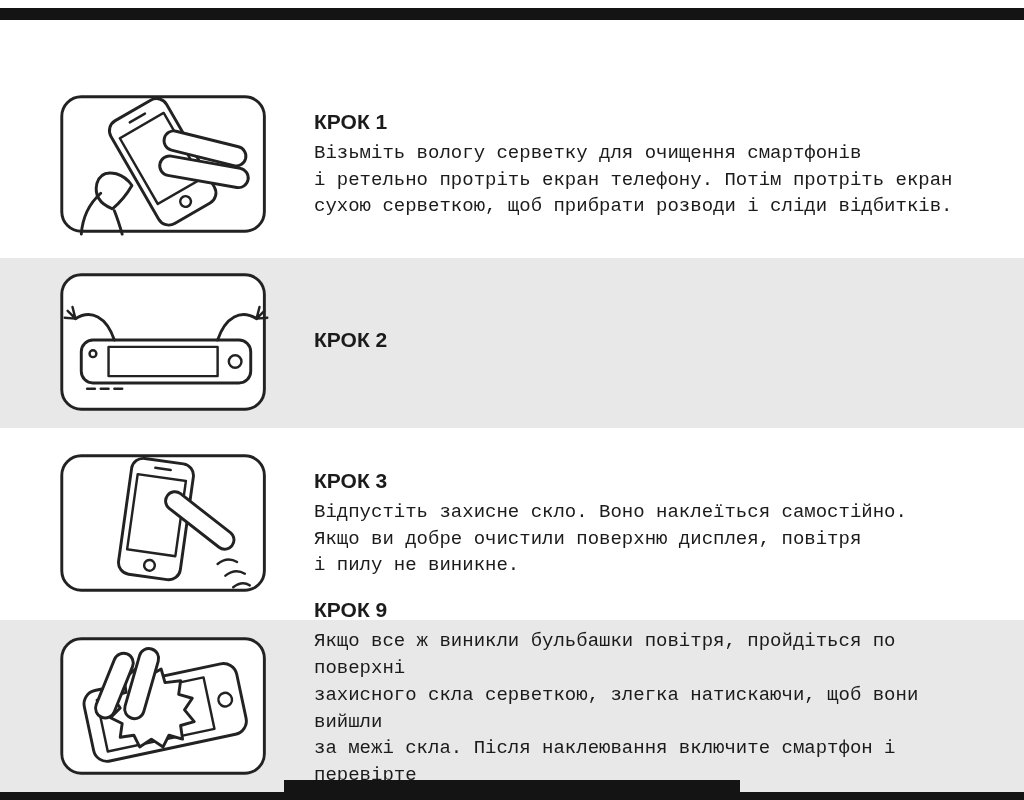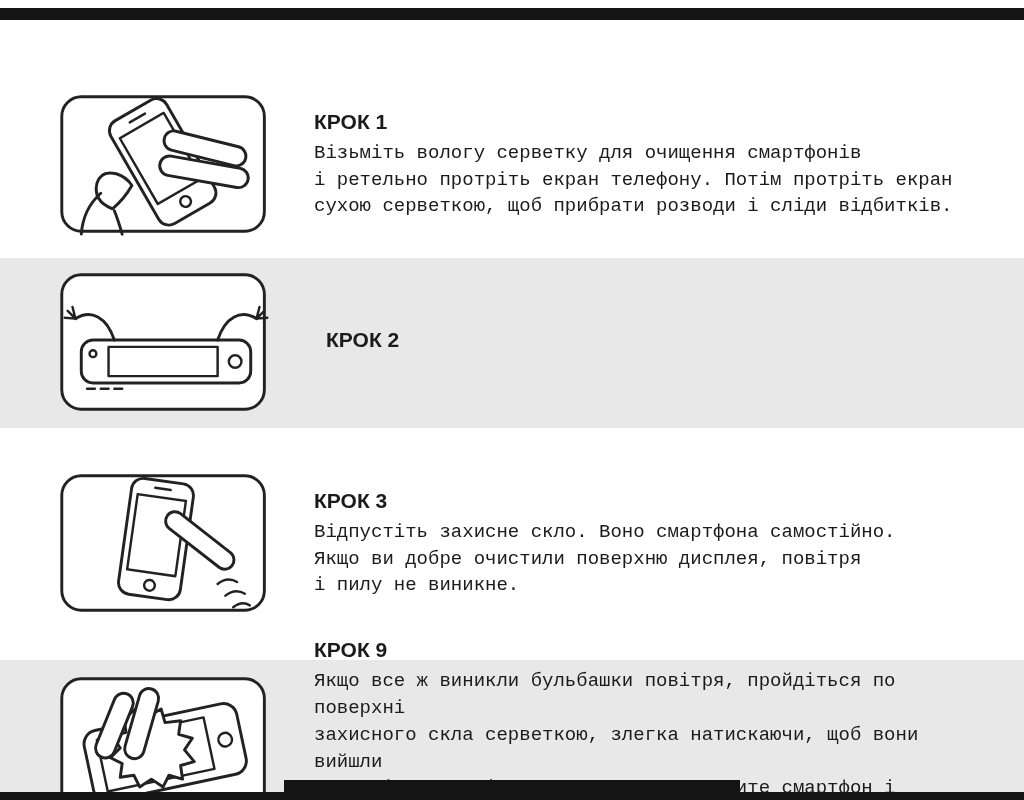--- a/index.html
+++ b/index.html
@@ -45,22 +45,22 @@
   
   .step {
     display: flex;
     align-items: center;
     padding: 0 48px 0 50px;
     box-sizing: border-box;
     justify-content: center;
   }
   .step.gray { background: #e8e8e8; }
   .step-1 { height: 186px; }
-  .step-2 { height: 170px; gap: 12px; }
-  .step-3 { height: 232px; }
+  .step-2 { height: 170px; }
+  .step-3 { height: 192px; }
   .step-4 { height: 174px; }
   .illu {
     width: 232px;
     flex-shrink: 0;
     display: flex;
     align-items: center;
     justify-content: center;
   }
   .illu svg { width: 224px; height: 148px; }
   .text-col {
@@ -162,21 +162,21 @@
         <line class="ln-thin" x1="96" y1="18" x2="112" y2="18"></line>
       </g>
       <rect class="wh" x="108" y="62" width="84" height="19" rx="9.5" transform="rotate(38 150 71)"></rect>
       <path class="ln-thin" d="M168,116 q10,-8 20,-2"></path>
       <path class="ln-thin" d="M176,128 q10,-8 20,-2"></path>
       <path class="ln-thin" d="M184,140 q9,-7 17,-2"></path>
     </svg>
   </div>
   <div class="text-col">
     <div class="step-title">КРОК 3</div>
-    <div class="step-body">Відпустіть захисне скло. Воно смартфона самостійно.
+    <div class="step-body">Відпустіть захисне скло. Воно наклеїться самостійно.
 Якщо ви добре очистили поверхню дисплея, повітря
 і пилу не виникне.</div>
   </div>
 </div>
 
 <div class="step step-4 gray">
   <div class="illu">
     <svg viewBox="0 0 230 150" aria-hidden="true">
       <rect class="wh" x="8" y="5" width="208" height="138" rx="20"></rect>
       <g transform="rotate(-12 112 80)">

